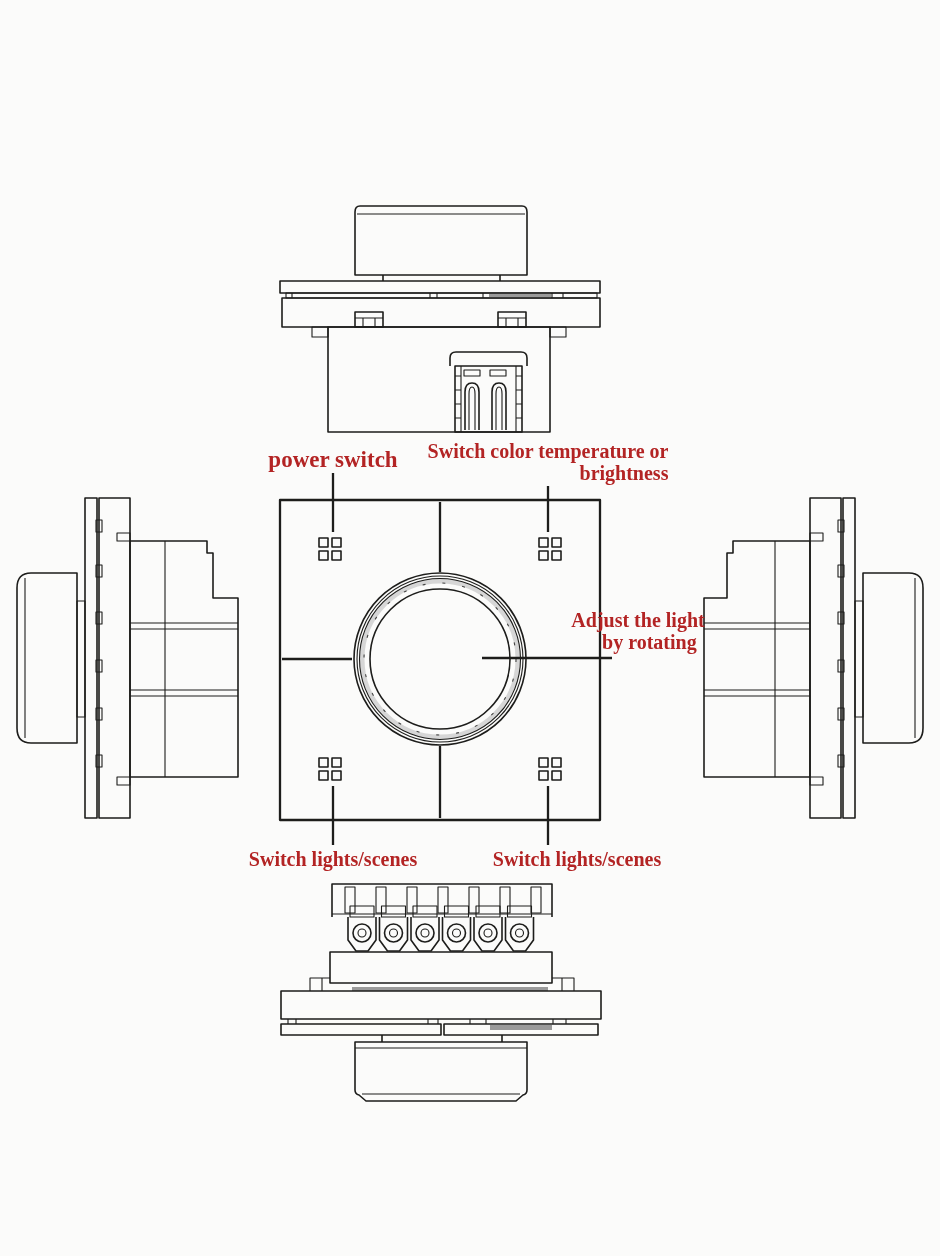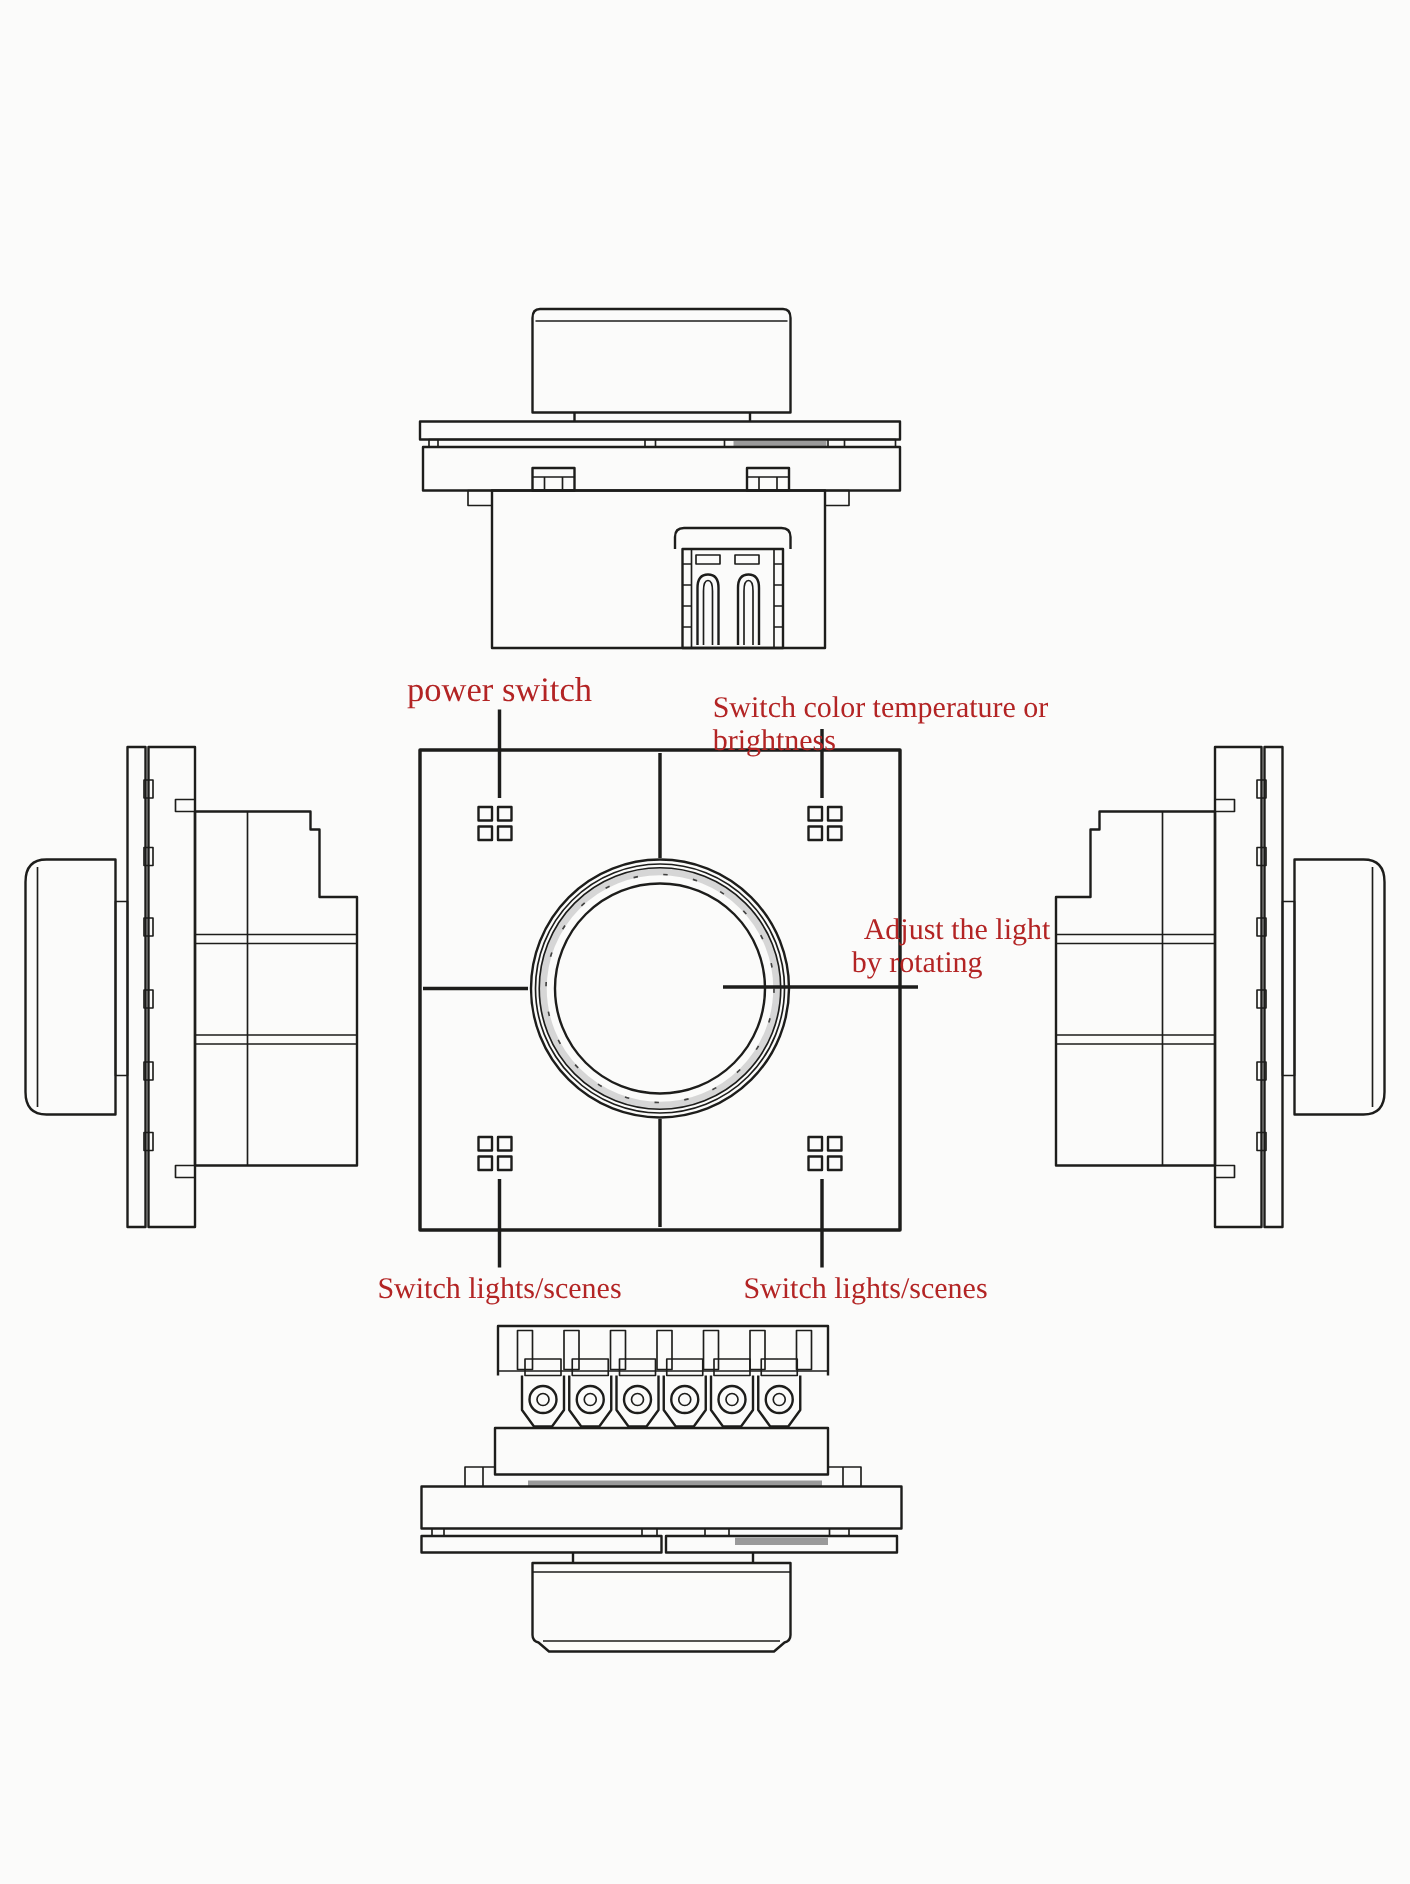--- a/index.html
+++ b/index.html
@@ -14,22 +14,22 @@
     font-family:"Liberation Serif", serif;overflow:hidden;
   }
   svg{position:absolute;left:0;top:0;}
   .ln{stroke:var(--line);fill:none;stroke-width:1.6;stroke-linejoin:round;}
   .fn{stroke:var(--line);fill:none;stroke-width:1.1;stroke-linejoin:round;}
   .hv{stroke:var(--line);fill:none;stroke-width:2.3;stroke-linejoin:round;}
   .gf{fill:var(--gray);stroke:none;}
   .gring{stroke:var(--gray);fill:none;stroke-width:5;opacity:.38;}
   .label{
     position:absolute;transform:translateX(-50%);
-    color:var(--annotation);font-weight:normal;white-space:nowrap;
-    text-align:left;line-height:1.12;
+    color:var(--annotation);font-weight:bold;white-space:nowrap;
+    text-align:right;line-height:1.12;
   }
   .lbl-lg{font-size:23px;}
   .lbl-md{font-size:20px;}
 </style>
 </head>
 <body>
 
 <div class="stage">
 
   <svg width="940" height="1256" viewBox="0 0 940 1256">
@@ -194,21 +194,21 @@
       <path class="hv" d="M333,473 V532"></path>
       <path class="hv" d="M548,486 V532"></path>
       <path class="hv" d="M333,786 V845"></path>
       <path class="hv" d="M548,786 V845"></path>
       <path class="hv" d="M482,658 H612"></path>
     </g>
   </svg>
 
   <div class="label lbl-lg" style="left:333px;top:447px;">power switch</div>
 
-  <div class="label lbl-md" style="left:548px;top:461px;margin-left:39px;">
+  <div class="label lbl-md" style="left:548px;top:440px;">
     <div>Switch color temperature or</div>
     <div>brightness</div>
   </div>
 
   <div class="label lbl-md" style="left:638px;top:609px;">
     <div>Adjust the light</div>
     <div style="transform:translateX(-8px);">by rotating</div>
   </div>
 
   <div class="label lbl-md" style="left:333px;top:848px;">Switch lights/scenes</div>

